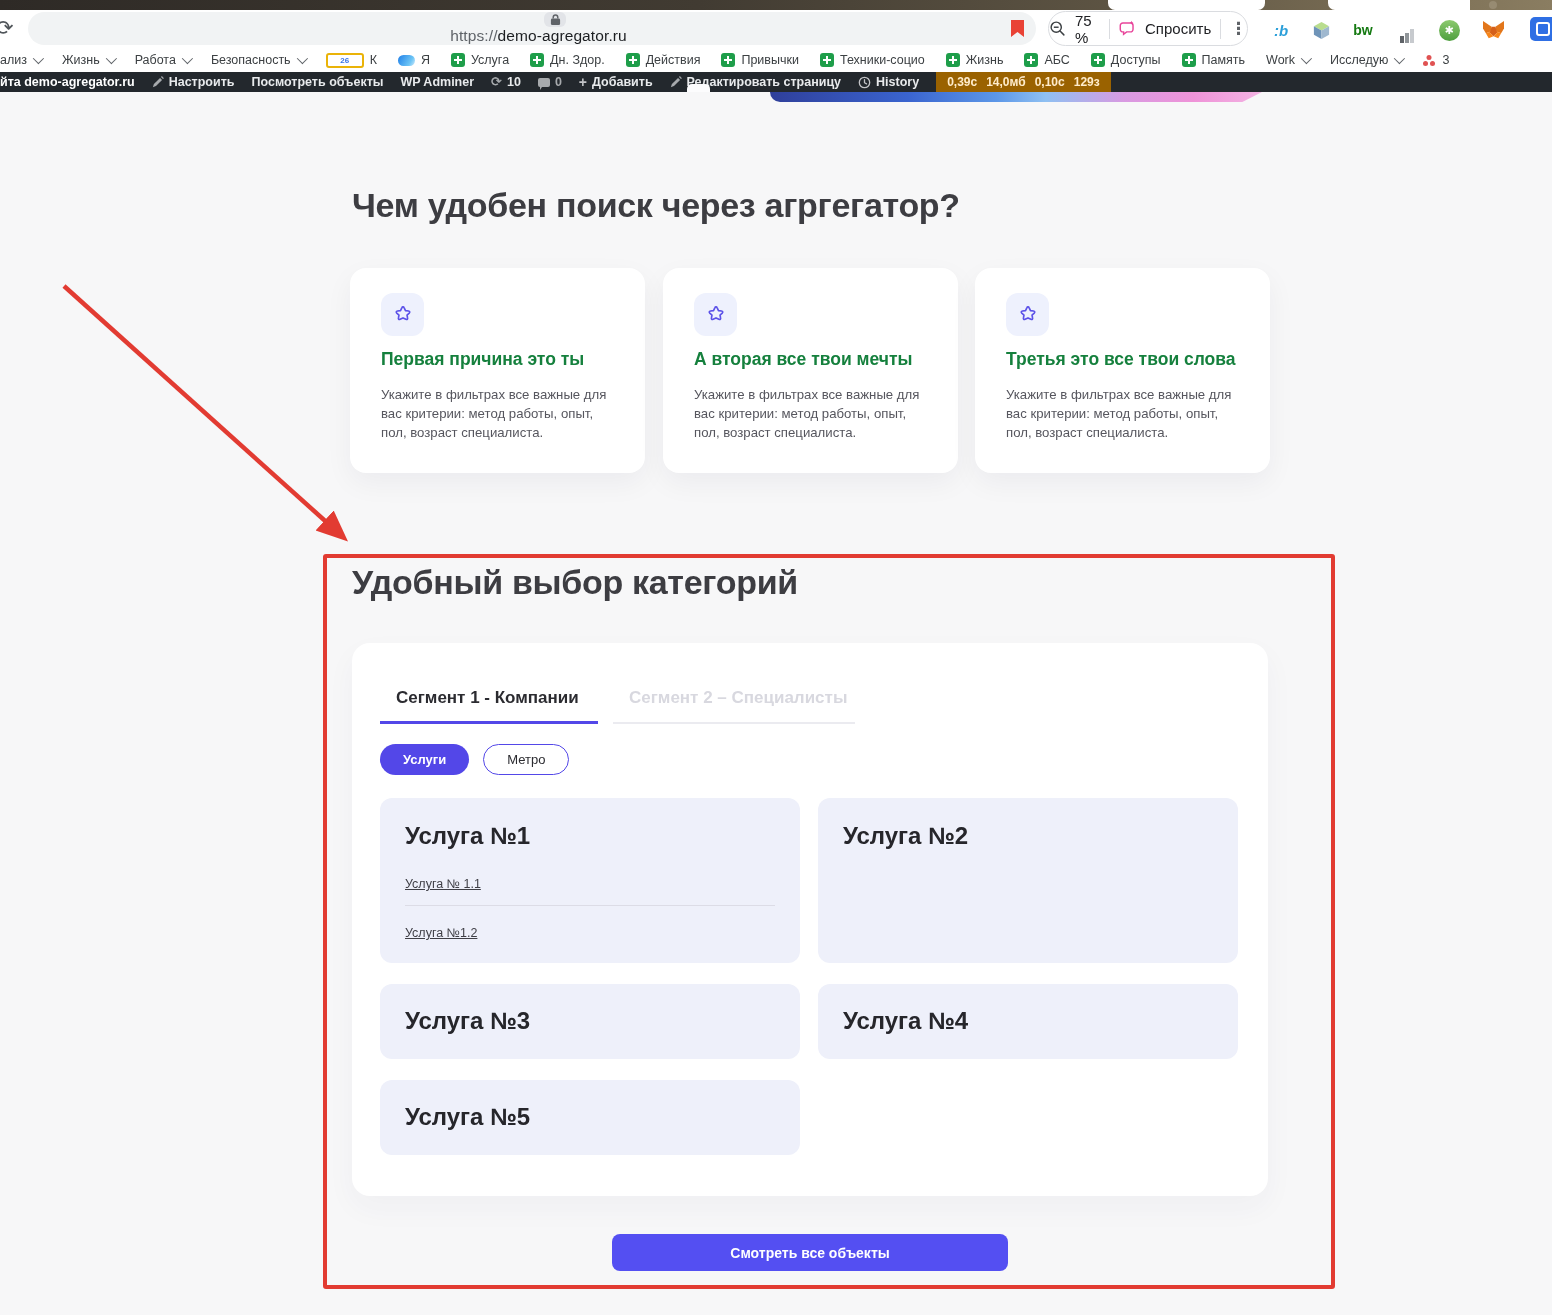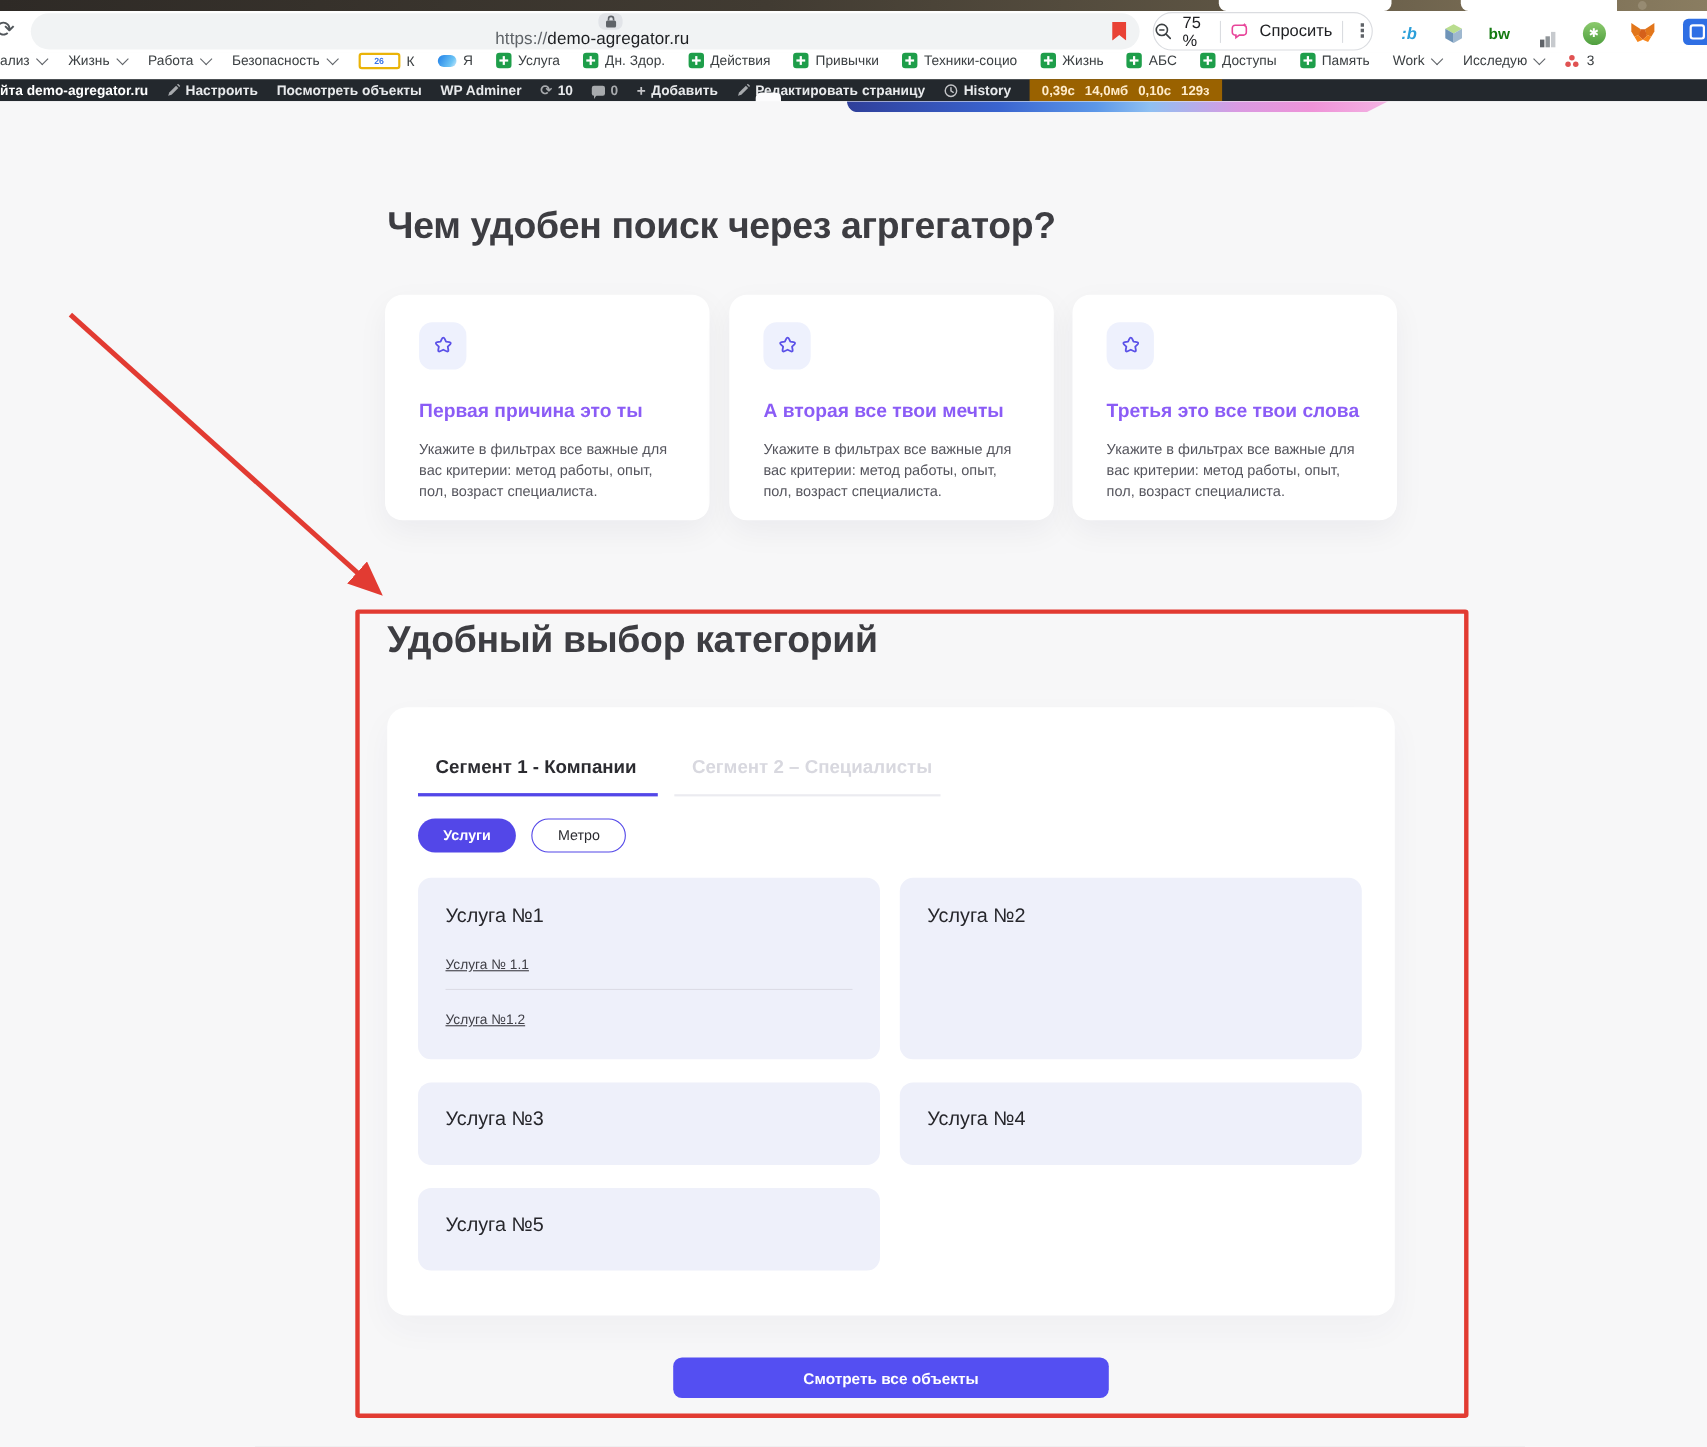--- a/index.html
+++ b/index.html
@@ -48,21 +48,21 @@
   .ext-green{left:1436px;}
   .greenball{width:21px;height:21px;border-radius:50%;background:linear-gradient(#8cca6e,#4f9f3f);
     color:#fff;font-size:11px;display:flex;align-items:center;justify-content:center;}
   .ext-fox{left:1480px;}
   .ext-partial{left:1530px;width:26px;height:24px;background:#2f6fe4;border-radius:5px;
     display:flex;align-items:center;justify-content:center;}
   .ext-partial i{display:block;width:10px;height:10px;border:2px solid #fff;border-radius:3px;}
 
   
   .bmbar{position:absolute;left:0;top:48px;width:1552px;height:24px;background:#fff;
-    display:flex;align-items:flex-start;gap:21px;white-space:nowrap;}
+    display:flex;align-items:center;gap:21px;white-space:nowrap;}
   .bm{display:flex;align-items:center;gap:6px;}
   .bm-label{font-size:12.5px;color:#3c4043;}
   .chev{width:7px;height:7px;border-right:1.6px solid #5f6368;border-bottom:1.6px solid #5f6368;
     transform:rotate(45deg) translateY(-2px);display:inline-block;}
   .cal-ic{width:38px;height:15px;border:2px solid #eab308;border-radius:3px;background:#fff;
     color:#3874e8;font-size:8px;font-weight:700;display:flex;align-items:center;justify-content:center;box-sizing:border-box;}
   .cloud-ic{width:17px;height:11px;border-radius:8px;background:linear-gradient(120deg,#1f7fe8,#6cc4f5 70%,#cfeafc);}
   .sheets-ic{width:14px;height:14px;border-radius:3px;background:#1e9e4a;
     display:flex;align-items:center;justify-content:center;}
   .sheets-ic i{display:block;width:8px;height:8px;
@@ -98,21 +98,21 @@
   .h2-benefits{left:352px;top:94px;font-size:34px;}
   .h2-categories{left:352px;top:471px;font-size:34px;}
 
   .bcard{position:absolute;top:176px;width:295px;height:205px;background:#fff;border-radius:16px;
     box-shadow:0 10px 28px rgba(20,20,60,.05);box-sizing:border-box;padding:25px 31px;}
   .bcard.c1{left:350px;}
   .bcard.c2{left:663px;}
   .bcard.c3{left:975px;}
   .bicon{width:43px;height:43px;border-radius:12px;background:#eef1fd;
     display:flex;align-items:center;justify-content:center;}
-  .btitle{margin-top:27px;font-size:17.5px;font-weight:700;color:#8b5cf6;}
+  .btitle{margin-top:13px;font-size:17.5px;font-weight:700;color:#15803d;}
   .bbody{margin-top:15px;font-size:13.2px;line-height:19px;color:#56565e;width:230px;}
 
   .annot-rect{position:absolute;left:323px;top:462px;width:1012px;height:735px;
     border:4px solid #e23b32;border-radius:3px;box-sizing:border-box;}
   .annot-arrow{position:absolute;left:55px;top:183px;width:320px;height:290px;overflow:visible;}
 
   .panel{position:absolute;left:352px;top:551px;width:916px;height:553px;background:#fff;
     border-radius:18px;box-shadow:0 12px 30px rgba(40,40,90,.04);}
   .tab{position:absolute;top:45px;font-size:17px;font-weight:700;box-sizing:border-box;
     padding:0 0 13px 16px;white-space:nowrap;}
@@ -121,21 +121,21 @@
   .pillrow{position:absolute;left:28px;top:101px;display:flex;gap:14px;}
   .pill{height:31px;border-radius:16px;display:flex;align-items:center;justify-content:center;
     font-size:13px;box-sizing:border-box;padding:0 23px;}
   .pill-active{background:#5347e8;color:#fff;font-weight:700;}
   .pill-plain{background:#fff;border:1.5px solid #5347e8;color:#2b2b30;}
   .svc-grid{position:absolute;left:28px;top:155px;width:858px;display:grid;
     grid-template-columns:420px 420px;column-gap:18px;row-gap:21px;}
   .svc{background:#eef0fa;border-radius:12px;box-sizing:border-box;padding:24px 25px;}
   .svc-tall{height:165px;}
   .svc-short{height:75px;padding-top:23px;}
-  .svc-title{font-size:18px;font-weight:400;color:#26262b;}
+  .svc-title{font-size:24px;font-weight:700;color:#26262b;}
   .svc-link{display:inline-block;margin-top:27px;font-size:12.5px;color:#3f3f46;
     text-decoration:underline;cursor:pointer;}
   .svc-link.second{margin-top:20px;}
   .svc-div{margin-top:13px;height:1px;background:#dcdce6;}
   .cta{position:absolute;left:612px;top:1142px;width:396px;height:37px;background:#544ff2;
     border-radius:8px;color:#fff;font-size:14px;font-weight:700;
     display:flex;align-items:center;justify-content:center;cursor:pointer;}
 </style>
 </head>
 <body>

